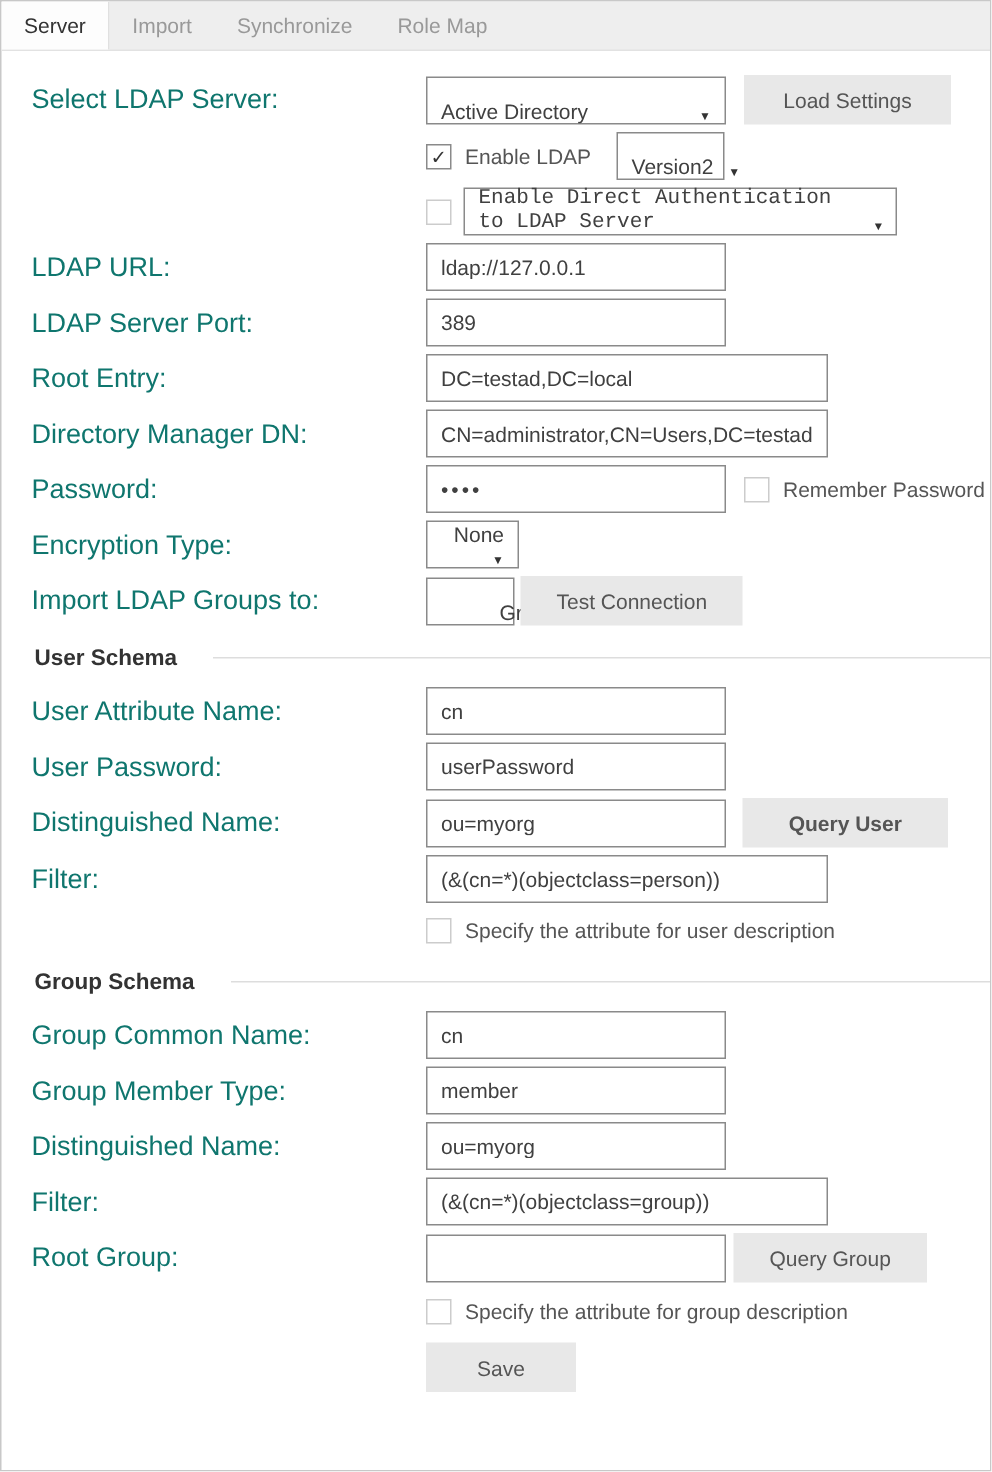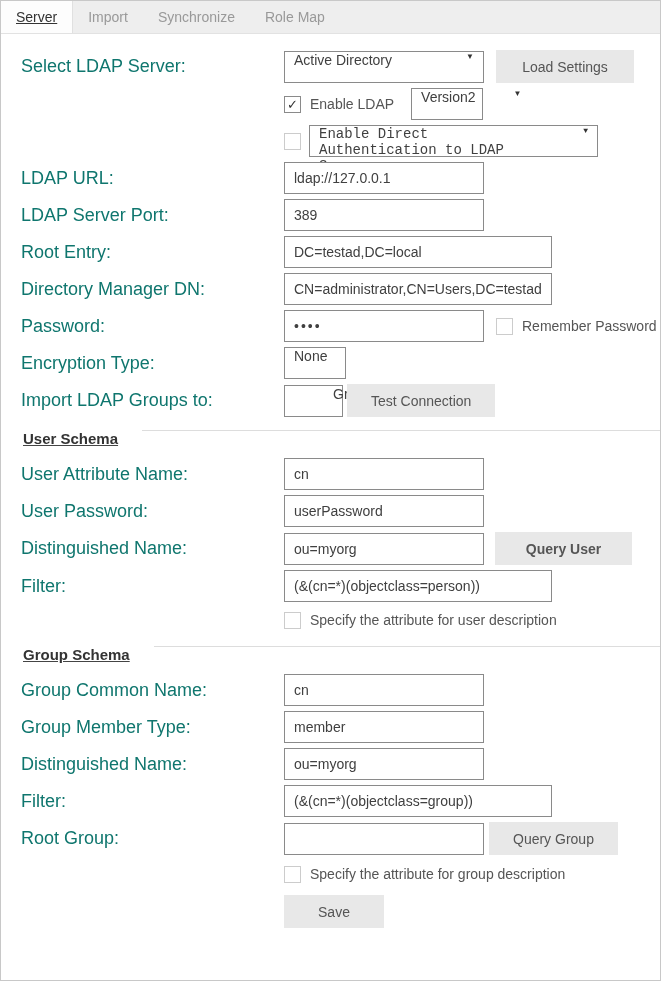--- a/index.html
+++ b/index.html
@@ -28,21 +28,20 @@
     line-height: 33px;
     font-size: 14px;
     color: #999;
     cursor: pointer;
     white-space: nowrap;
   }
   .tab.active {
     background: #fdfdfd;
     color: #333;
     border-right: 1px solid #e0e0e0;
-    text-decoration: underline;
   }
   
   .content { padding-top: 16px; }
   .row {
     display: flex;
     align-items: center;
     padding-left: 20px;
     margin-bottom: 5px;
     min-height: 32px;
   }
@@ -62,27 +61,26 @@
     font-size: 14px;
     color: #404040;
     padding: 0 9px;
     outline: none;
   }
   .sel {
     height: 32px;
     border: 1px solid #8a8a8a;
     background: #fff;
     display: flex;
-    align-items: flex-start;
+    align-items: flex-end;
     justify-content: space-between;
     font-size: 14px;
     color: #404040;
     padding: 0 9px;
     cursor: pointer;
-    gap: 28px;
   }
   .caret { font-size: 8px; color: #333; margin-left: 10px; }
   .w200 { width: 200px; }
   .w268 { width: 268px; }
   .w315 { width: 289px; font-family: Liberation Mono, monospace; }
   .w84  { width: 72px; }
   .w62  { width: 62px; flex-direction: column; }
   .w66  { width: 50px; padding-left: 48px; }
   
   .btn {
@@ -109,23 +107,23 @@
     flex-shrink: 0;
     display: flex; align-items: center; justify-content: center;
     font-size: 13px; color: #333;
     cursor: pointer;
   }
   .cb.checked { border-color: #8a8a8a; }
   .cb-lbl { font-size: 14px; color: #555; margin-left: 9px; }
   
   .section {
     display: flex;
+    align-items: center;
     padding: 0 0 0 22px;
     margin: 13px 0 11px 0;
-    text-decoration: underline;
   }
   .section h2 { font-size: 15px; font-weight: bold; color: #333; white-space: nowrap; }
   .section .hr { flex: 1; height: 1px; background: #ddd; margin-left: 24px; }
   .pwd { letter-spacing: 2px; }
   .gap12 { margin-left: 12px; }
 </style>
 </head>
 <body>
 
 <div class="page">

